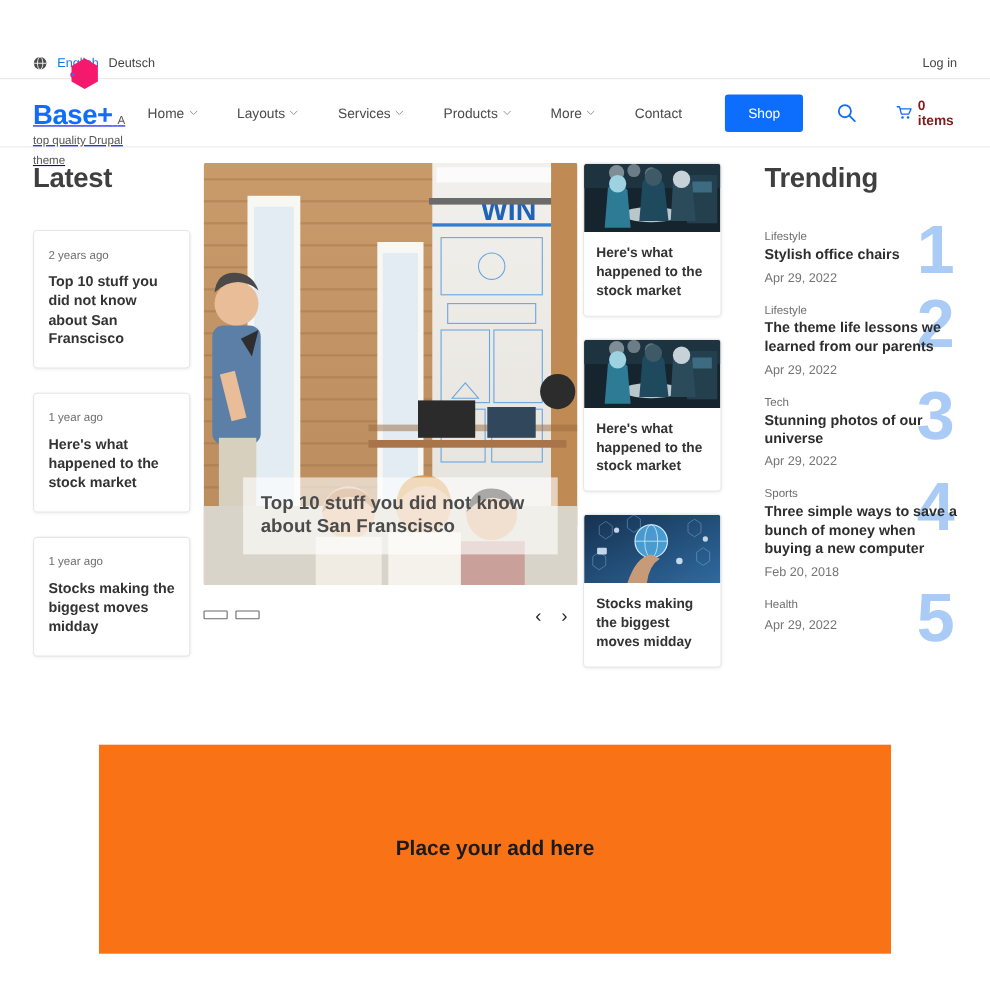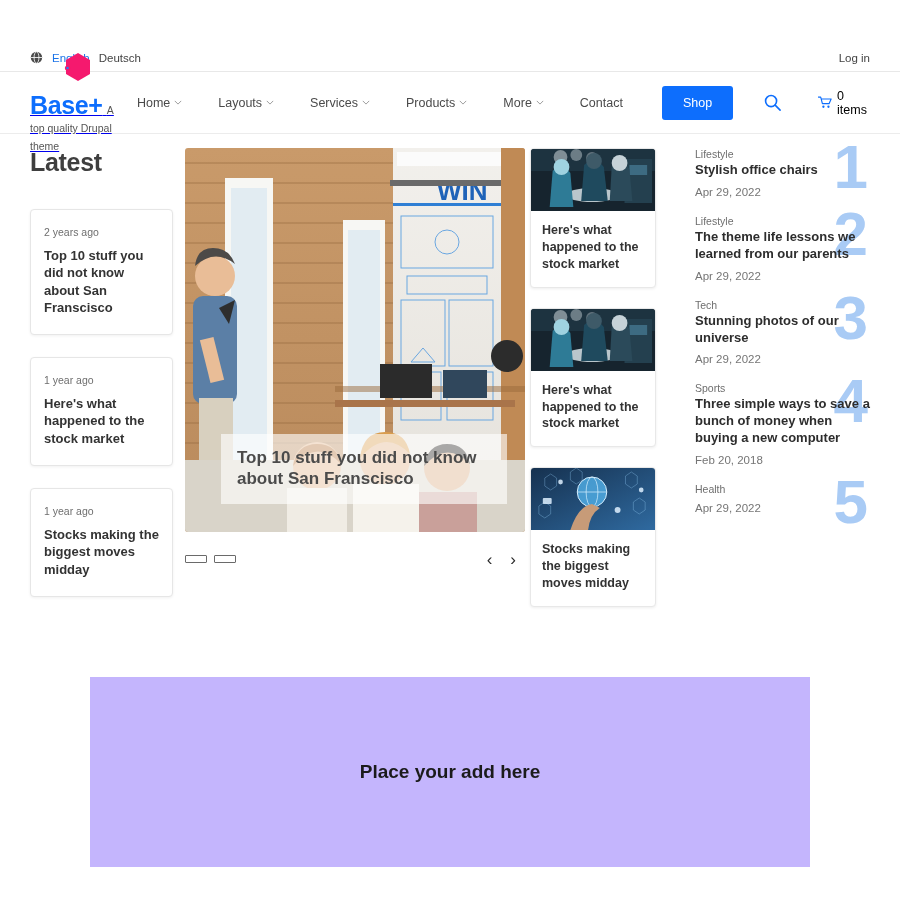--- a/index.html
+++ b/index.html
@@ -60,21 +60,21 @@
     font-family: "Liberation Sans", sans-serif;
   }
   .search-btn {
     background: none; border: none; cursor: pointer;
     margin-left: 16px; padding: 0; display: flex; align-items: center;
   }
   .cart {
     display: flex; align-items: center; gap: 5px;
     margin-left: 22px; text-decoration: none;
   }
-  .cart-count { font-size: 12.5px; font-weight: normal; color: #000000; }
+  .cart-count { font-size: 12.5px; font-weight: bold; color: #7f1d1d; }
 
   
   .main {
     display: grid;
     grid-template-columns: 155px 345px 155px 1fr;
     column-gap: 0;
     padding: 0 28px 0 30px;
     margin-top: 14px;
   }
   .col-heading {
@@ -159,21 +159,21 @@
     position: absolute; right: 4px; top: -6px;
     font-size: 62px; font-weight: bold; color: #a9cbf5;
     line-height: .82; z-index: 1; pointer-events: none;
     font-family: "Liberation Sans", sans-serif;
   }
 
   
   .ad-banner {
     margin: 0 auto;
     width: 720px; height: 190px;
-    background: #c4b5fd;
+    background: #f97316;
     display: flex; align-items: center; justify-content: center;
     margin-top: 50px;
   }
   .ad-text { font-size: 19px; font-weight: bold; color: #1b1b1b; }
   .featured-heading {
     text-align: center; margin-top: 40px;
     font-size: 34px; font-weight: bold; color: #555; letter-spacing: -.4px;
   }
 </style>
 </head>
@@ -450,20 +450,21 @@
           <circle cx="112" cy="22" r="2.4"></circle>
         </g>
       </svg>
       <div class="mid-body">
         <div class="mid-title">Stocks making the biggest moves midday</div>
       </div>
     </div>
   </div>
 
   <div class="trending-col">
+    <div class="col-heading">Trending</div>
 
     <div class="trend-list">
       <div class="trend-item">
         <div class="trend-rank">1</div>
         <div class="trend-cat">Lifestyle</div>
         <div class="trend-title">Stylish office chairs</div>
         <div class="trend-date">Apr 29, 2022</div>
       </div>
 
       <div class="trend-item">

